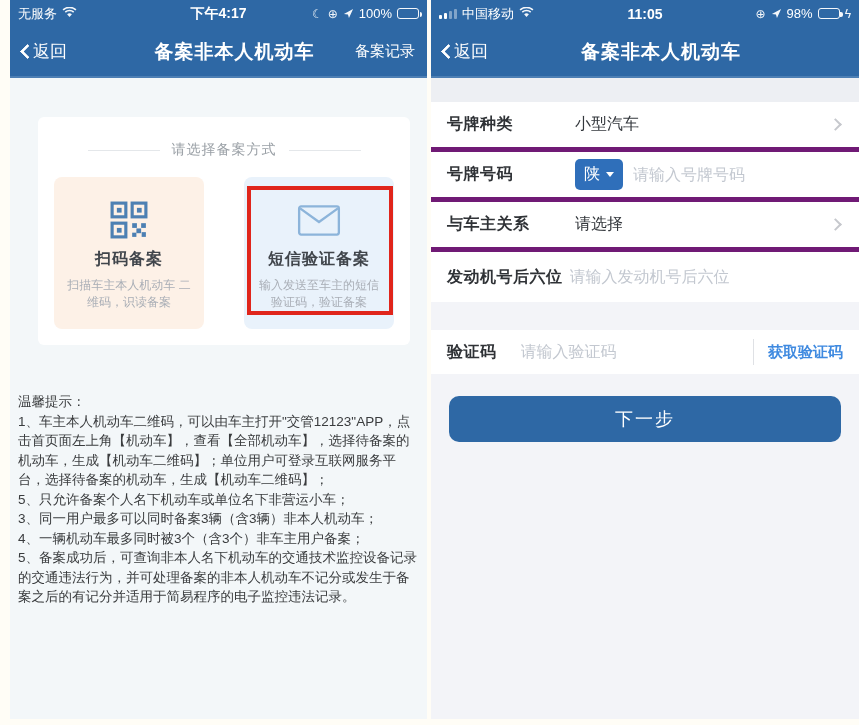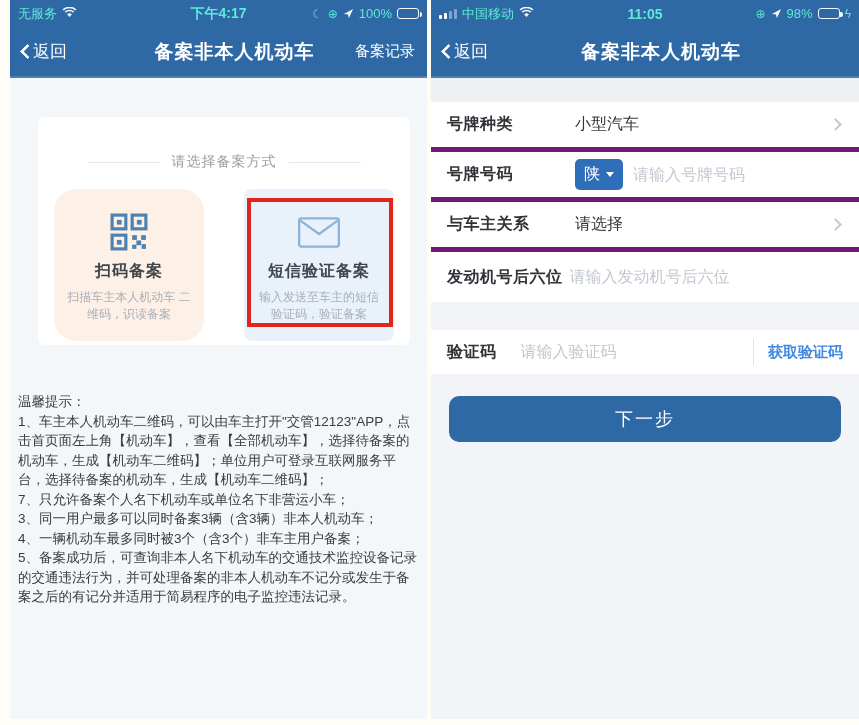--- a/index.html
+++ b/index.html
@@ -4,21 +4,21 @@
 <style>
   * { margin:0; padding:0; box-sizing:border-box; }
   html,body { width:859px; height:725px; overflow:hidden; }
   body { background:#fffdf6; font-family:"Liberation Sans","DejaVu Sans",sans-serif; position:relative; }
 
   .screen { position:absolute; top:0; height:719px; background:#f3f7f9; overflow:hidden; }
   .screen.left  { left:10px;  width:417px; }
   .screen.right { left:431px; width:428px; background:#f3f4f8; }
 
   
-  .statusbar { height:27px; background:#2e68a5; color:#5eead4; display:flex; align-items:center;
+  .statusbar { height:27px; background:#2e68a5; color:#ffffff; display:flex; align-items:center;
                padding:0 8px; font-size:13px; position:relative; }
   .sb-left, .sb-right { display:flex; align-items:center; gap:5px; }
   .sb-center { position:absolute; left:0; right:0; text-align:center; font-size:14px; font-weight:bold; pointer-events:none; }
   .sb-right { margin-left:auto; }
   .sigbars { display:flex; align-items:flex-end; gap:2px; height:10px; }
   .sigbars i { width:3px; background:#fff; border-radius:1px; display:block; }
   .sigbars i:nth-child(1){height:4px;} .sigbars i:nth-child(2){height:6px;}
   .sigbars i:nth-child(3){height:8px; opacity:.4;} .sigbars i:nth-child(4){height:10px; opacity:.4;}
   .batt { width:22px; height:11px; border:1px solid rgba(255,255,255,.95); border-radius:3px; padding:1px; position:relative; }
   .batt::after { content:""; position:absolute; right:-4px; top:3px; width:2.5px; height:5px;
@@ -33,25 +33,25 @@
             padding:0 12px; position:relative; border-bottom:2px solid #4d7fb4; }
   .nav-title { position:absolute; left:60px; right:60px; text-align:center; font-size:19px; font-weight:bold; letter-spacing:1px;padding-left:32px; }
   .back-btn { display:flex; align-items:center; font-size:17px; cursor:pointer; z-index:2; }
   .chev-back { width:11px; height:11px; border-left:3px solid #fff; border-bottom:3px solid #fff;
                transform:rotate(45deg); border-radius:1px; }
   .nav-action { margin-left:auto; font-size:15px; z-index:2; cursor:pointer; }
 
   
   .picker-card { background:#fff; border-radius:6px; margin:39px 17px 0 28px; height:228px; padding:20px 14px 0; }
   .picker-head { display:flex; align-items:center; justify-content:center; gap:12px; color:#9aa0a6;
-                 font-size:14px; margin-top:16px; letter-spacing:1px; }
+                 font-size:14px; margin-top:4px; letter-spacing:1px; }
   .picker-head .line { height:1px; background:#e4e7ea; width:72px; }
   .options { display:flex; justify-content:space-between; margin-top:18px; padding:0 2px; }
   .opt { width:150px; height:152px; border-radius:8px; text-align:center; padding-top:22px; position:relative; cursor:pointer; }
-  .opt.scan { background:#fdf1e7;border-radius:22px; }
+  .opt.scan { background:#fdf1e7; }
   .opt.sms  { background:#e9f2fb; }
   .opt-ico { height:42px; display:flex; align-items:center; justify-content:center; }
   .opt-title { font-size:16px; font-weight:bold; color:#40454b; margin-top:8px; letter-spacing:1px; }
   .opt-desc { font-size:12px; color:#a9aeb6; line-height:17px; margin:7px 8px 0; }
   .red-frame { position:absolute; left:3px; right:1px; top:9px; bottom:14px;
                border:4px solid #e0251b; pointer-events:none; }
 
   .tips { margin:47px 7px 0 8px; color:#3a3c3e; font-size:13.5px; line-height:19.5px; }
   .tips p { margin:0; }
 
@@ -163,21 +163,21 @@
         <div class="opt-desc">输入发送至车主的短信 验证码，验证备案</div>
         <div class="red-frame"></div>
       </div>
 
     </div>
   </div>
 
   <div class="tips">
     <p>温馨提示：</p>
     <p>1、车主本人机动车二维码，可以由车主打开"交管12123"APP，点击首页面左上角【机动车】，查看【全部机动车】，选择待备案的机动车，生成【机动车二维码】；单位用户可登录互联网服务平台，选择待备案的机动车，生成【机动车二维码】；</p>
-    <p>7、只允许备案个人名下机动车或单位名下非营运小车；</p>
+    <p>5、只允许备案个人名下机动车或单位名下非营运小车；</p>
     <p>3、同一用户最多可以同时备案3辆（含3辆）非本人机动车；</p>
     <p>4、一辆机动车最多同时被3个（含3个）非车主用户备案；</p>
     <p>5、备案成功后，可查询非本人名下机动车的交通技术监控设备记录的交通违法行为，并可处理备案的非本人机动车不记分或发生于备案之后的有记分并适用于简易程序的电子监控违法记录。</p>
   </div>
 </div>
 
 <div class="screen right">
 
   <div class="statusbar">
     <div class="sb-left">

